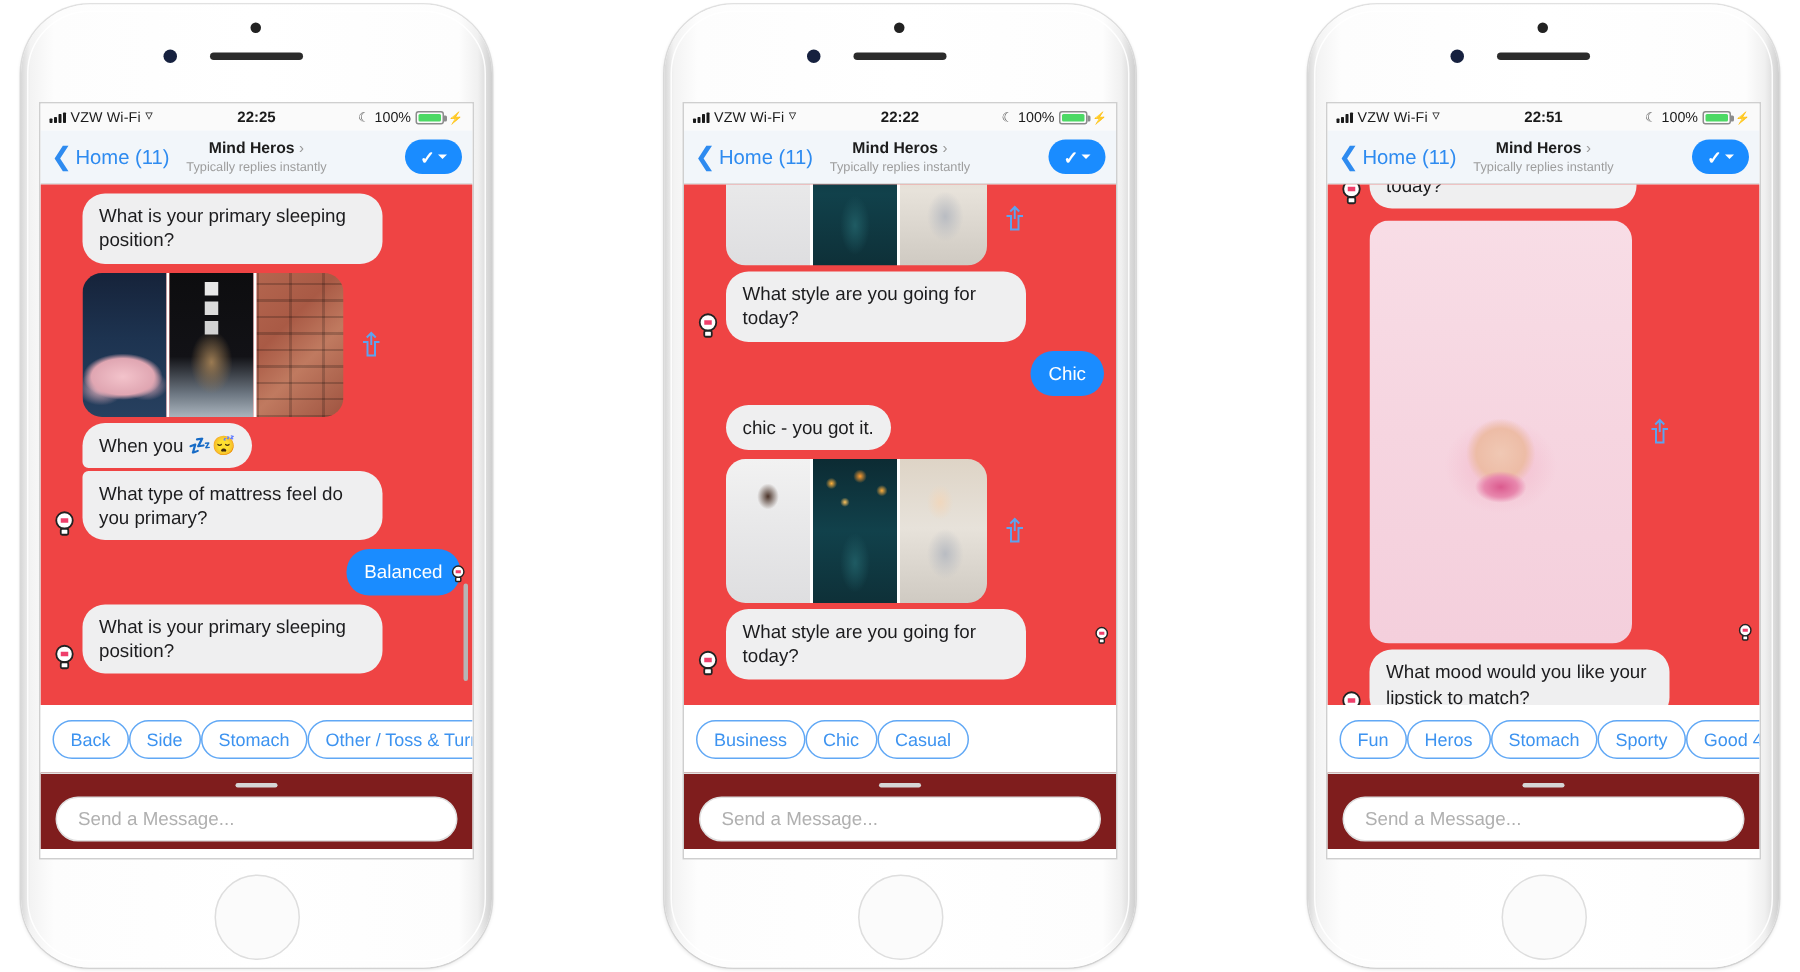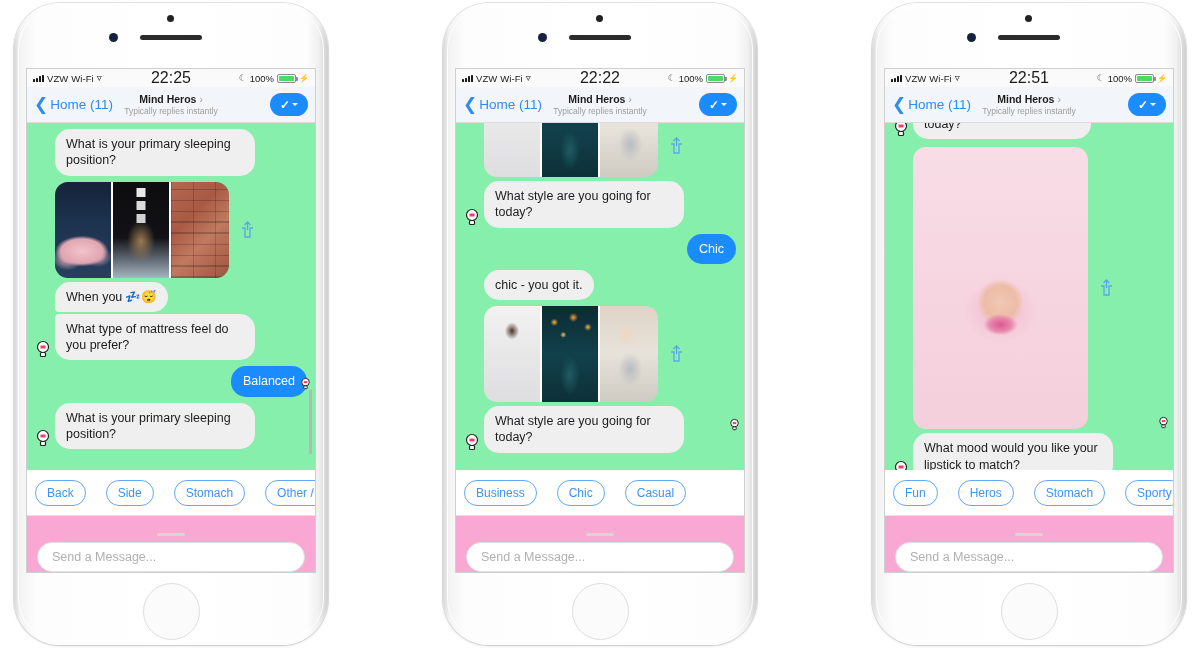--- a/index.html
+++ b/index.html
@@ -95,21 +95,21 @@
   .signal i { width: 2px; background: #1a1a1a; display: block; border-radius: 0.5px; }
   .signal i:nth-child(1){height:3px}
   .signal i:nth-child(2){height:4.5px}
   .signal i:nth-child(3){height:6px}
   .signal i:nth-child(4){height:7.5px}
   .carrier { font-size: 9.5px; letter-spacing: 0.1px; }
   .wifi-icon { font-size: 10px; line-height: 1; }
   .sb-time {
     position: absolute; left: 0; right: 0;
     text-align: center;
-    font-size: 16px; font-weight: normal;
+    font-size: 10px; font-weight: bold;
   }
   .sb-right {
     margin-left: auto;
     display: flex; align-items: center; gap: 3px;
     position: relative; z-index: 2;
   }
   .moon { font-size: 9px; color: #555; }
   .batt-pct { font-size: 9.5px; }
   .battery {
     width: 19px; height: 9px;
@@ -165,21 +165,21 @@
   .confirm-caret {
     width:0; height:0;
     border-left:3px solid transparent; border-right:3px solid transparent;
     border-top:3.5px solid #fff;
   }
 
   
   .thread {
     position: relative;
     height: 347px;
-    background: #86efac;
+    background: #ef4444;
     padding: 6px 0 0 0;
     overflow: hidden;
   }
   .thread.tight { padding-top: 0; }
   .row { display: flex; align-items: flex-end; padding: 0 8px; margin-bottom: 6px; }
   .row.out { justify-content: flex-end; }
   .bulb-avatar { width: 16px; flex: 0 0 16px; margin-right: 4px; margin-bottom: 2px; }
   .bulb-avatar svg { display: block; }
   .bubble-in {
     background: #efeff0;
@@ -273,42 +273,42 @@
     right: 3px;
     width: 3px;
     background: #b6b6b6;
     border-radius: 2px;
   }
   .edge-bulb { position: absolute; right: 4px; }
 
   
   .quick-replies {
     display: flex;
-    gap: 20px;
+    gap: 0;
     padding: 9px 8px;
     background: #fff;
     white-space: nowrap;
     overflow: hidden;
     border-top: 1px solid #fff;
   }
   .qr-pill {
     border: 1.3px solid #61a8f5;
     color: #3d93f0;
     border-radius: 15px;
     padding: 5px 11px;
     font-size: 12px;
     background: #fff;
     flex: 0 0 auto;
   }
 
   
   .composer-wrap {
-    background: #f9a8d4;
+    background: #7f1d1d;
     border-top: 1px solid #e3e3e3;
-    padding: 17px 10px 5px;
+    padding: 6px 10px 5px;
     position: relative;
   }
   .grab-handle {
     width: 28px; height: 3px;
     background: #d6d6d6;
     border-radius: 2px;
     margin: 0 auto 6px;
   }
   .composer {
     border: 1px solid #e0e0e0;
@@ -419,21 +419,21 @@
         </div>
 
         <div class="row">
           <div class="bulb-avatar">
             <svg width="16" height="18" viewBox="0 0 16 18">
                 <circle cx="8" cy="7" r="5.5" fill="#fff" stroke="#222" stroke-width="1.2"></circle>
                 <rect x="5.5" y="12.5" width="5" height="4" rx="1" fill="#fff" stroke="#222" stroke-width="1.2"></rect>
                 <path d="M5.5 5.5h5v3h-5z" fill="#ef3f6b"></path>
               </svg>
           </div>
-          <div class="bubble-in" style="border-top-left-radius:4px">What type of mattress feel do you prefer?</div>
+          <div class="bubble-in" style="border-top-left-radius:4px">What type of mattress feel do you primary?</div>
         </div>
 
         <div class="row out">
           <div class="bubble-out">Balanced</div>
         </div>
 
         <div class="row">
           <div class="bulb-avatar">
             <svg width="16" height="18" viewBox="0 0 16 18">
                 <circle cx="8" cy="7" r="5.5" fill="#fff" stroke="#222" stroke-width="1.2"></circle>

